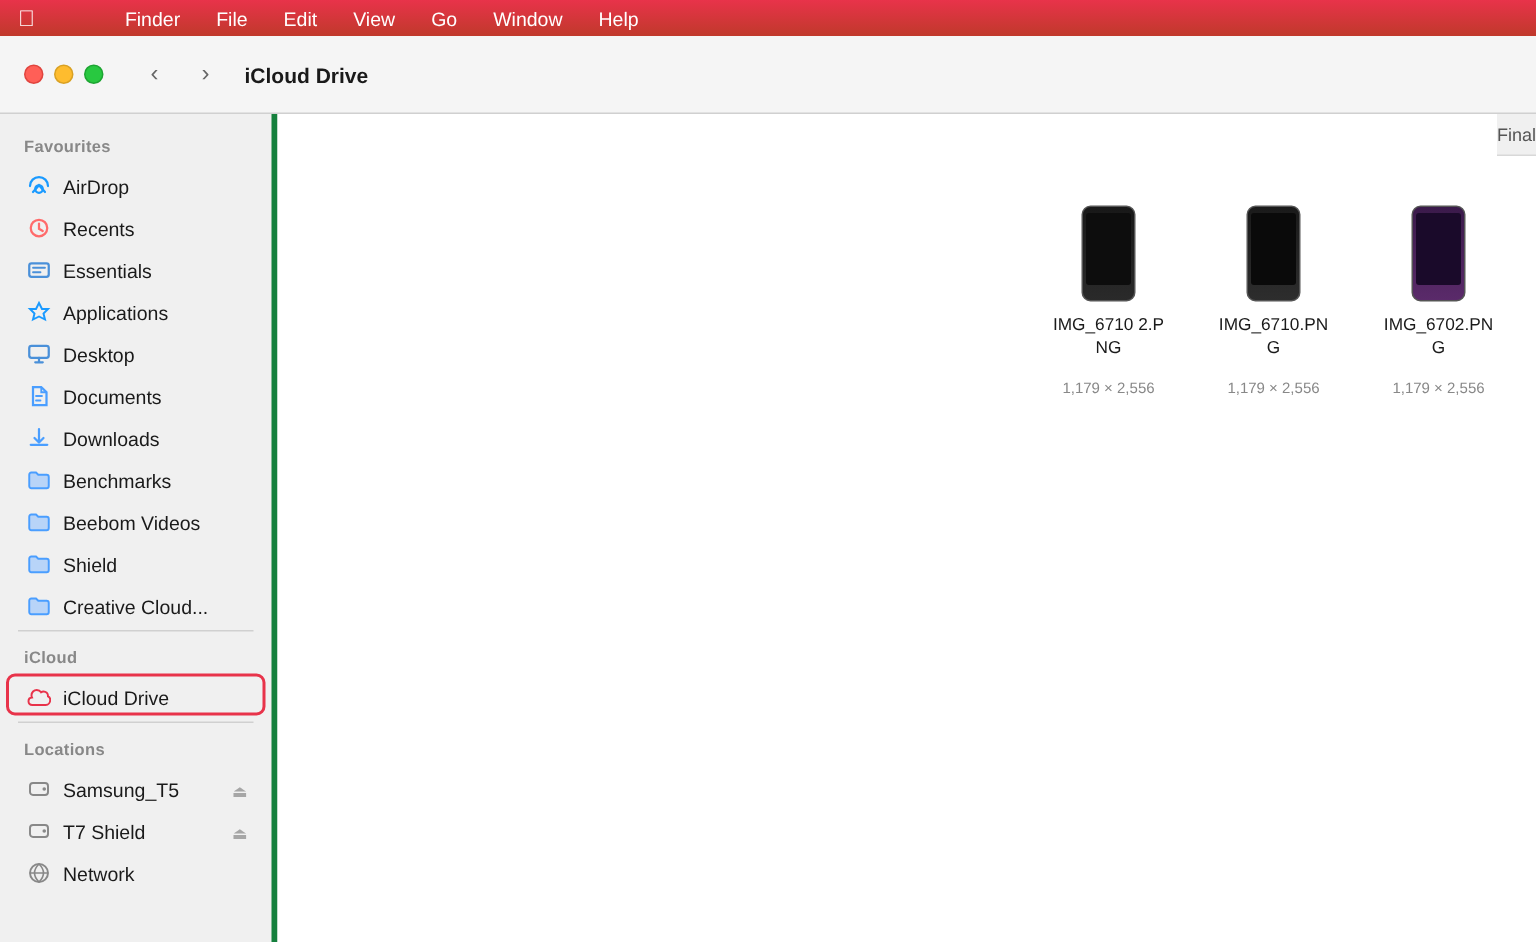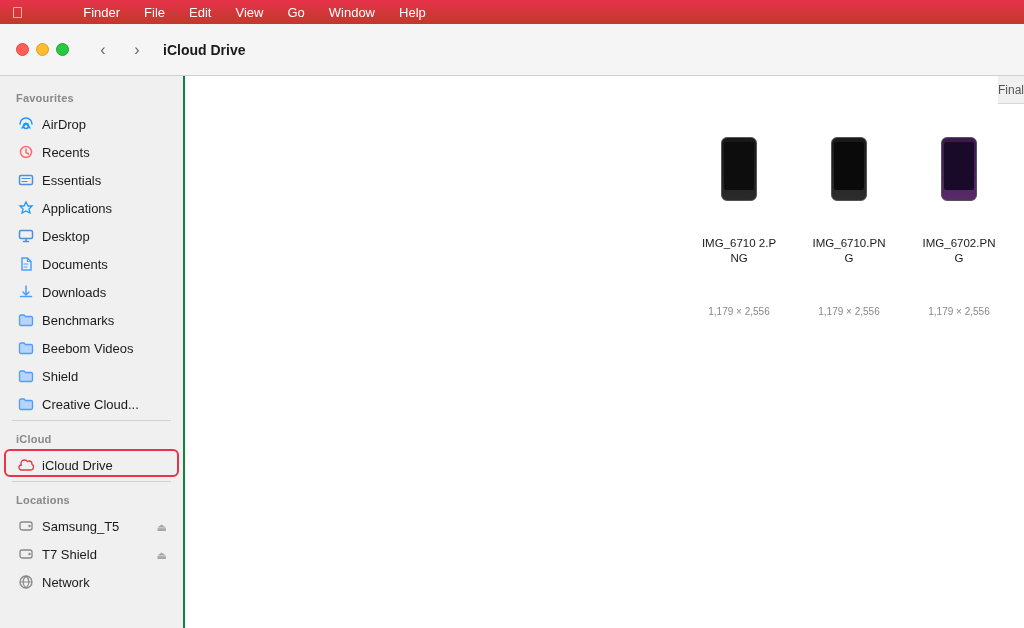--- a/index.html
+++ b/index.html
@@ -99,21 +99,21 @@
     .main {
       display: flex;
       flex: 1;
       overflow: hidden;
     }
 
     
     .sidebar {
       width: 185px;
       background: #f0f0f0;
-      border-right: 2px solid #15803d;
+      border-right: 4px solid #15803d;
       overflow-y: auto;
       flex-shrink: 0;
       padding: 8px 0;
     }
     .sidebar::-webkit-scrollbar { width: 0; }
 
     .sidebar-section-label {
       font-size: 11px;
       font-weight: 600;
       color: #888;
@@ -204,21 +204,20 @@
     }
 
     .file-item {
       display: flex;
       flex-direction: column;
       align-items: center;
       width: 90px;
       cursor: pointer;
       padding: 6px;
       border-radius: 6px;
-      gap: 26px;
     }
 
     .file-thumb {
       width: 70px;
       height: 70px;
       margin-bottom: 6px;
       display: flex;
       align-items: center;
       justify-content: center;
       position: relative;

